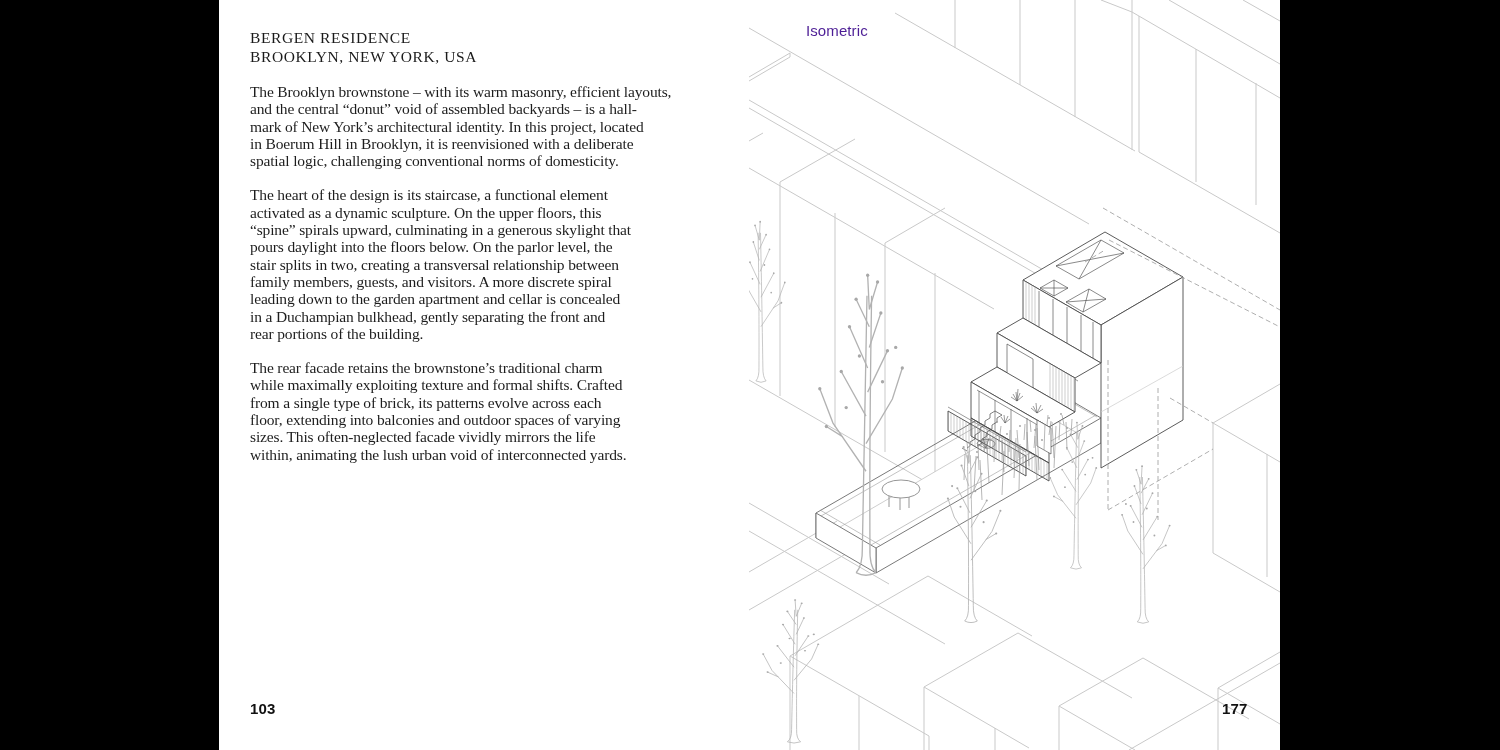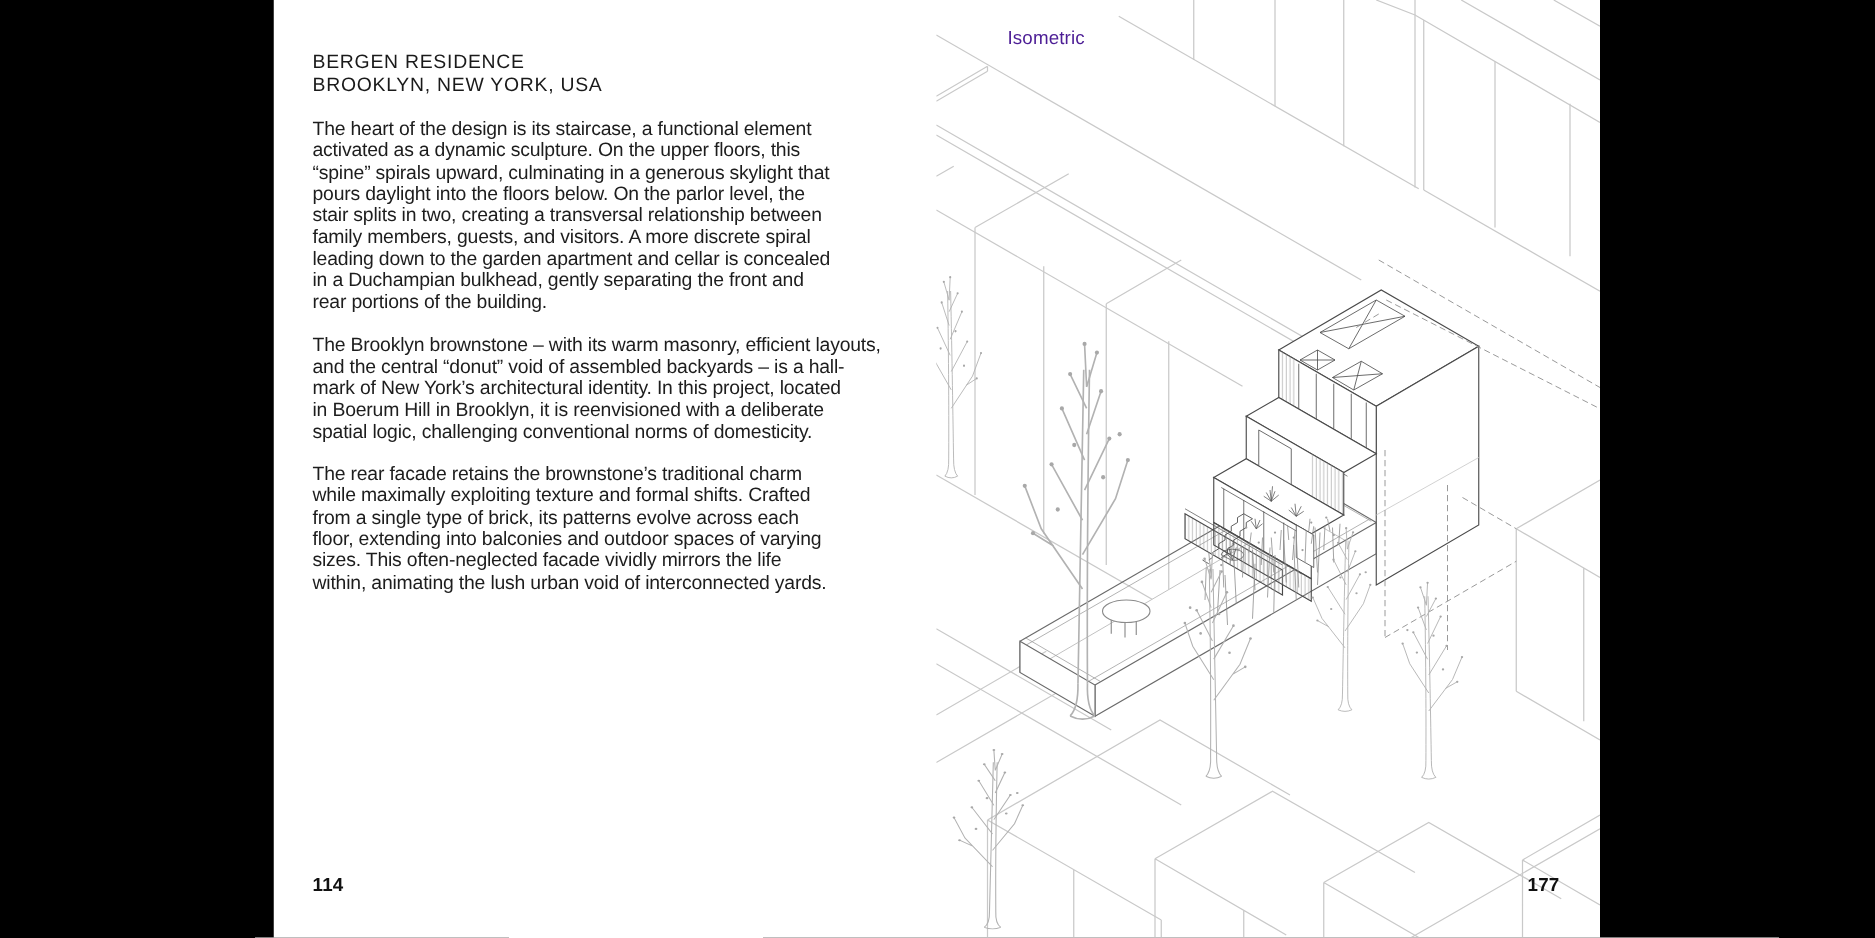--- a/index.html
+++ b/index.html
@@ -8,21 +8,21 @@
     font-family:"Liberation Sans",sans-serif;overflow:hidden;
   }
   .spread{
     position:absolute;left:219px;top:0;width:1061px;height:750px;
     background:#ffffff;overflow:hidden;
   }
   .page{position:absolute;top:0;height:750px}
   .page-left{left:0;width:530px}
   .page-right{left:530px;width:531px}
   .text-col{
-    position:absolute;left:31px;top:40px;width:505px;color:#1d1d1d;
+    position:absolute;left:31px;top:28px;width:505px;color:#1d1d1d;font-family:Liberation Serif, serif;
   }
   .title{
     font-size:15.5px;line-height:19px;font-weight:400;letter-spacing:.6px;
     white-space:pre-line;margin:0 0 17px 0;color:#1a1a1a;
   }
   .para{
     font-size:15.5px;line-height:17.3px;letter-spacing:-.15px;
     white-space:pre-line;margin:0 0 17px 0;
   }
   .pagenum{
@@ -39,42 +39,42 @@
 </style>
 </head>
 <body>
 
 <div class="spread">
 
   <div class="page page-left">
     <div class="text-col">
       <h1 class="title">BERGEN RESIDENCE
 BROOKLYN, NEW YORK, USA</h1>
+      <p class="para">The Brooklyn brownstone – with its warm masonry, efficient layouts,
+and the central “donut” void of assembled backyards – is a hall-
+mark of New York’s architectural identity. In this project, located
+in Boerum Hill in Brooklyn, it is reenvisioned with a deliberate
+spatial logic, challenging conventional norms of domesticity.</p>
       <p class="para">The heart of the design is its staircase, a functional element
 activated as a dynamic sculpture. On the upper floors, this
 “spine” spirals upward, culminating in a generous skylight that
 pours daylight into the floors below. On the parlor level, the
 stair splits in two, creating a transversal relationship between
 family members, guests, and visitors. A more discrete spiral
 leading down to the garden apartment and cellar is concealed
 in a Duchampian bulkhead, gently separating the front and
 rear portions of the building.</p>
-      <p class="para">The Brooklyn brownstone – with its warm masonry, efficient layouts,
-and the central “donut” void of assembled backyards – is a hall-
-mark of New York’s architectural identity. In this project, located
-in Boerum Hill in Brooklyn, it is reenvisioned with a deliberate
-spatial logic, challenging conventional norms of domesticity.</p>
       <p class="para">The rear facade retains the brownstone’s traditional charm
 while maximally exploiting texture and formal shifts. Crafted
 from a single type of brick, its patterns evolve across each
 floor, extending into balconies and outdoor spaces of varying
 sizes. This often-neglected facade vividly mirrors the life
 within, animating the lush urban void of interconnected yards.</p>
     </div>
-    <div class="pagenum pagenum-left">114</div>
+    <div class="pagenum pagenum-left">103</div>
   </div>
 
   <div class="page page-right">
 
     <svg class="iso" viewBox="0 0 531 750">
       <defs>
         <pattern id="hv" width="3" height="4" patternUnits="userSpaceOnUse">
           <line x1="1" y1="0" x2="1" y2="4" stroke="#9a9a9a" stroke-width="0.5"></line>
         </pattern>
         <g id="treeShape" fill="none">

